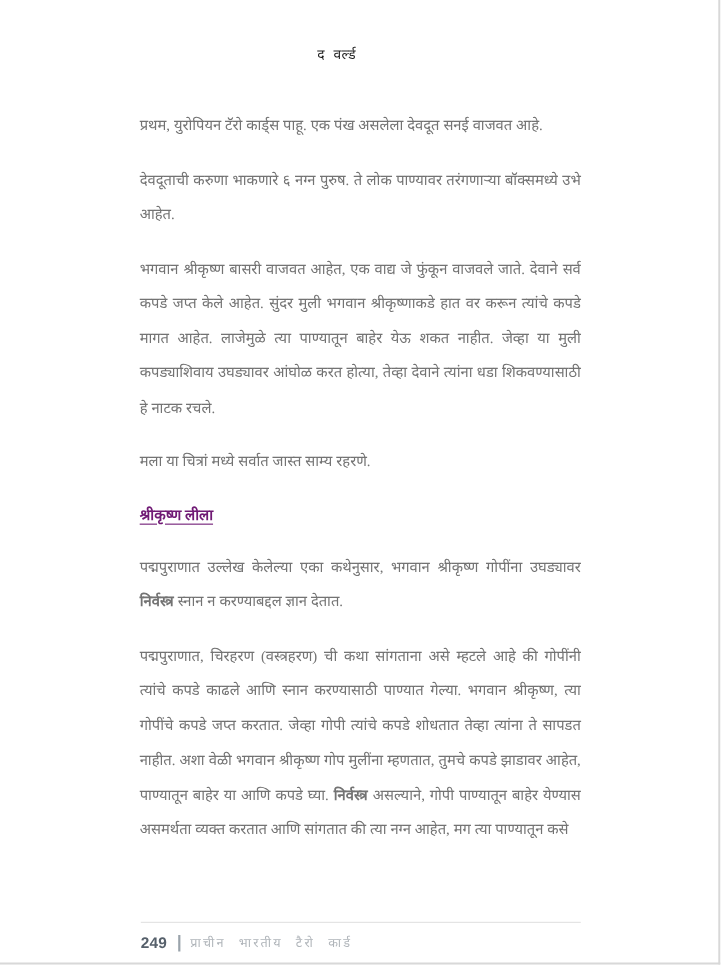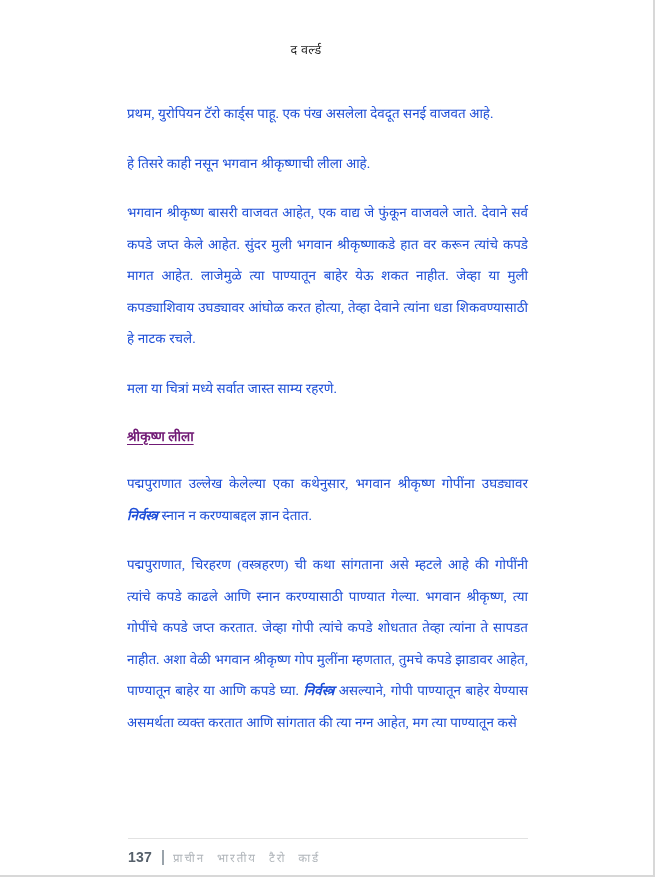--- a/index.html
+++ b/index.html
@@ -25,48 +25,47 @@
   
   .running-head {
     position: absolute;
     top: 41px;
     left: 0;
     width: 612px;
     text-align: center;
     font-size: 12.5px;
     color: #1c1c1c;
     letter-spacing: 0.3px;
-    font-family: Liberation Serif, serif;
+    font-family: Liberation Mono, monospace;
   }
 
   
   .content {
     position: absolute;
     top: 98px;
     left: 127px;
     width: 401px;
   }
 
   .para {
     margin: 0 0 18px 0;
     font-size: 13.4px;
     line-height: 31.5px;
-    color: #1d4ed8;
+    color: #737373;
     text-align: justify;
     text-justify: inter-word;
     word-spacing: 0.2px;
   }
   .para:last-child {
     margin-bottom: 0;
   }
 
   .para b,
   .para strong {
     font-weight: 700;
-    font-style: italic;
   }
 
   .section-heading {
     margin: 8px 0 16px 0;
     font-size: 13.6px;
     line-height: 30px;
     color: #701a75;
     font-weight: 700;
     text-decoration: underline;
     text-underline-offset: 3px;
@@ -119,29 +118,29 @@
 </style>
 </head>
 <body>
 
 <div class="page">
 
   <div class="running-head">द वर्ल्ड</div>
 
   <div class="content">
       <p class="para">प्रथम, युरोपियन टॅरो कार्ड्स पाहू. एक पंख असलेला देवदूत सनई वाजवत आहे.</p>
-      <p class="para">हे तिसरे काही नसून भगवान श्रीकृष्णाची लीला आहे.</p>
+      <p class="para">देवदूताची करुणा भाकणारे ६ नग्न पुरुष. ते लोक पाण्यावर तरंगणाऱ्या बॉक्समध्ये उभे आहेत.</p>
       <p class="para">भगवान श्रीकृष्ण बासरी वाजवत आहेत, एक वाद्य जे फुंकून वाजवले जाते. देवाने सर्व कपडे जप्त केले आहेत. सुंदर मुली भगवान श्रीकृष्णाकडे हात वर करून त्यांचे कपडे मागत आहेत. लाजेमुळे त्या पाण्यातून बाहेर येऊ शकत नाहीत. जेव्हा या मुली कपड्याशिवाय उघड्यावर आंघोळ करत होत्या, तेव्हा देवाने त्यांना धडा शिकवण्यासाठी हे नाटक रचले.</p>
       <p class="para">मला या चित्रां मध्ये सर्वात जास्त साम्य रहरणे.</p>
       <div class="section-heading"><span class="heading-text">श्रीकृष्ण लीला</span></div>
       <p class="para"><span>पद्मपुराणात उल्लेख केलेल्या एका कथेनुसार, भगवान श्रीकृष्ण गोपींना उघड्यावर </span><b>निर्वस्त्र</b><span> स्नान न करण्याबद्दल ज्ञान देतात.</span></p>
       <p class="para"><span>पद्मपुराणात, चिरहरण (वस्त्रहरण) ची कथा सांगताना असे म्हटले आहे की गोपींनी त्यांचे कपडे काढले आणि स्नान करण्यासाठी पाण्यात गेल्या. भगवान श्रीकृष्ण, त्या गोपींचे कपडे जप्त करतात. जेव्हा गोपी त्यांचे कपडे शोधतात तेव्हा त्यांना ते सापडत नाहीत. अशा वेळी भगवान श्रीकृष्ण गोप मुलींना म्हणतात, तुमचे कपडे झाडावर आहेत, पाण्यातून बाहेर या आणि कपडे घ्या. </span><b>निर्वस्त्र</b><span> असल्याने, गोपी पाण्यातून बाहेर येण्यास असमर्थता व्यक्त करतात आणि सांगतात की त्या नग्न आहेत, मग त्या पाण्यातून कसे</span></p>
     </div>
 
   <div class="footer-rule"></div>
 
   <div class="footer">
-    <span class="page-number">137</span>
+    <span class="page-number">249</span>
     <span class="footer-divider"></span>
     <span class="footer-title">प्राचीन भारतीय टैरो कार्ड</span>
   </div>
 
 </div>
 
 </body></html>

